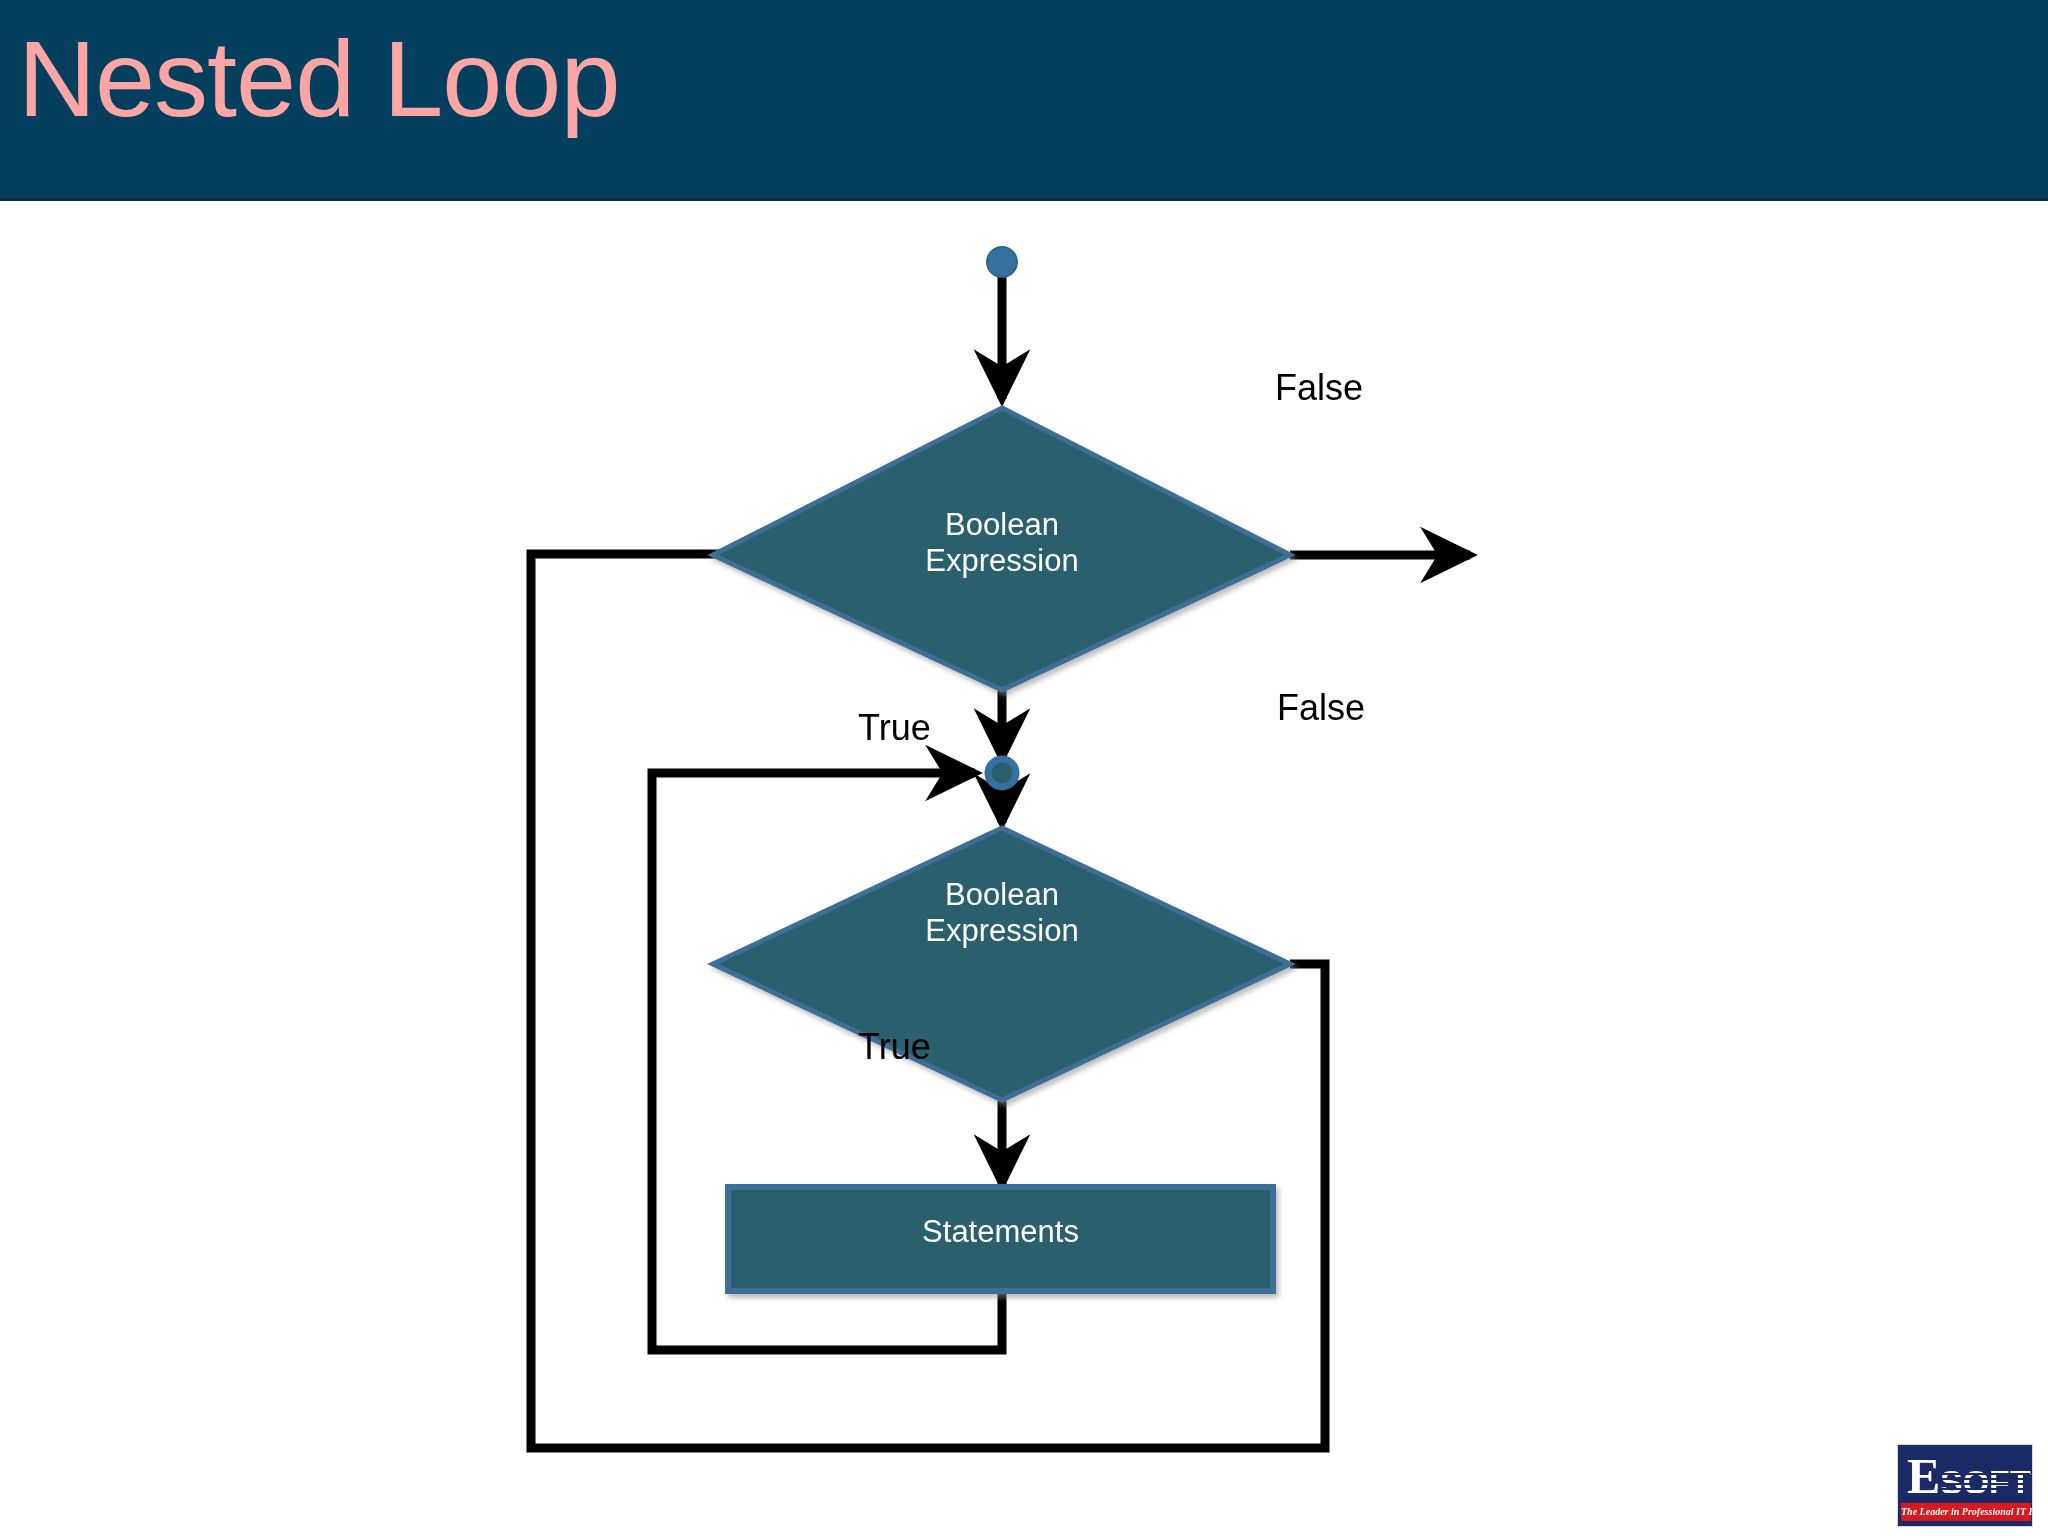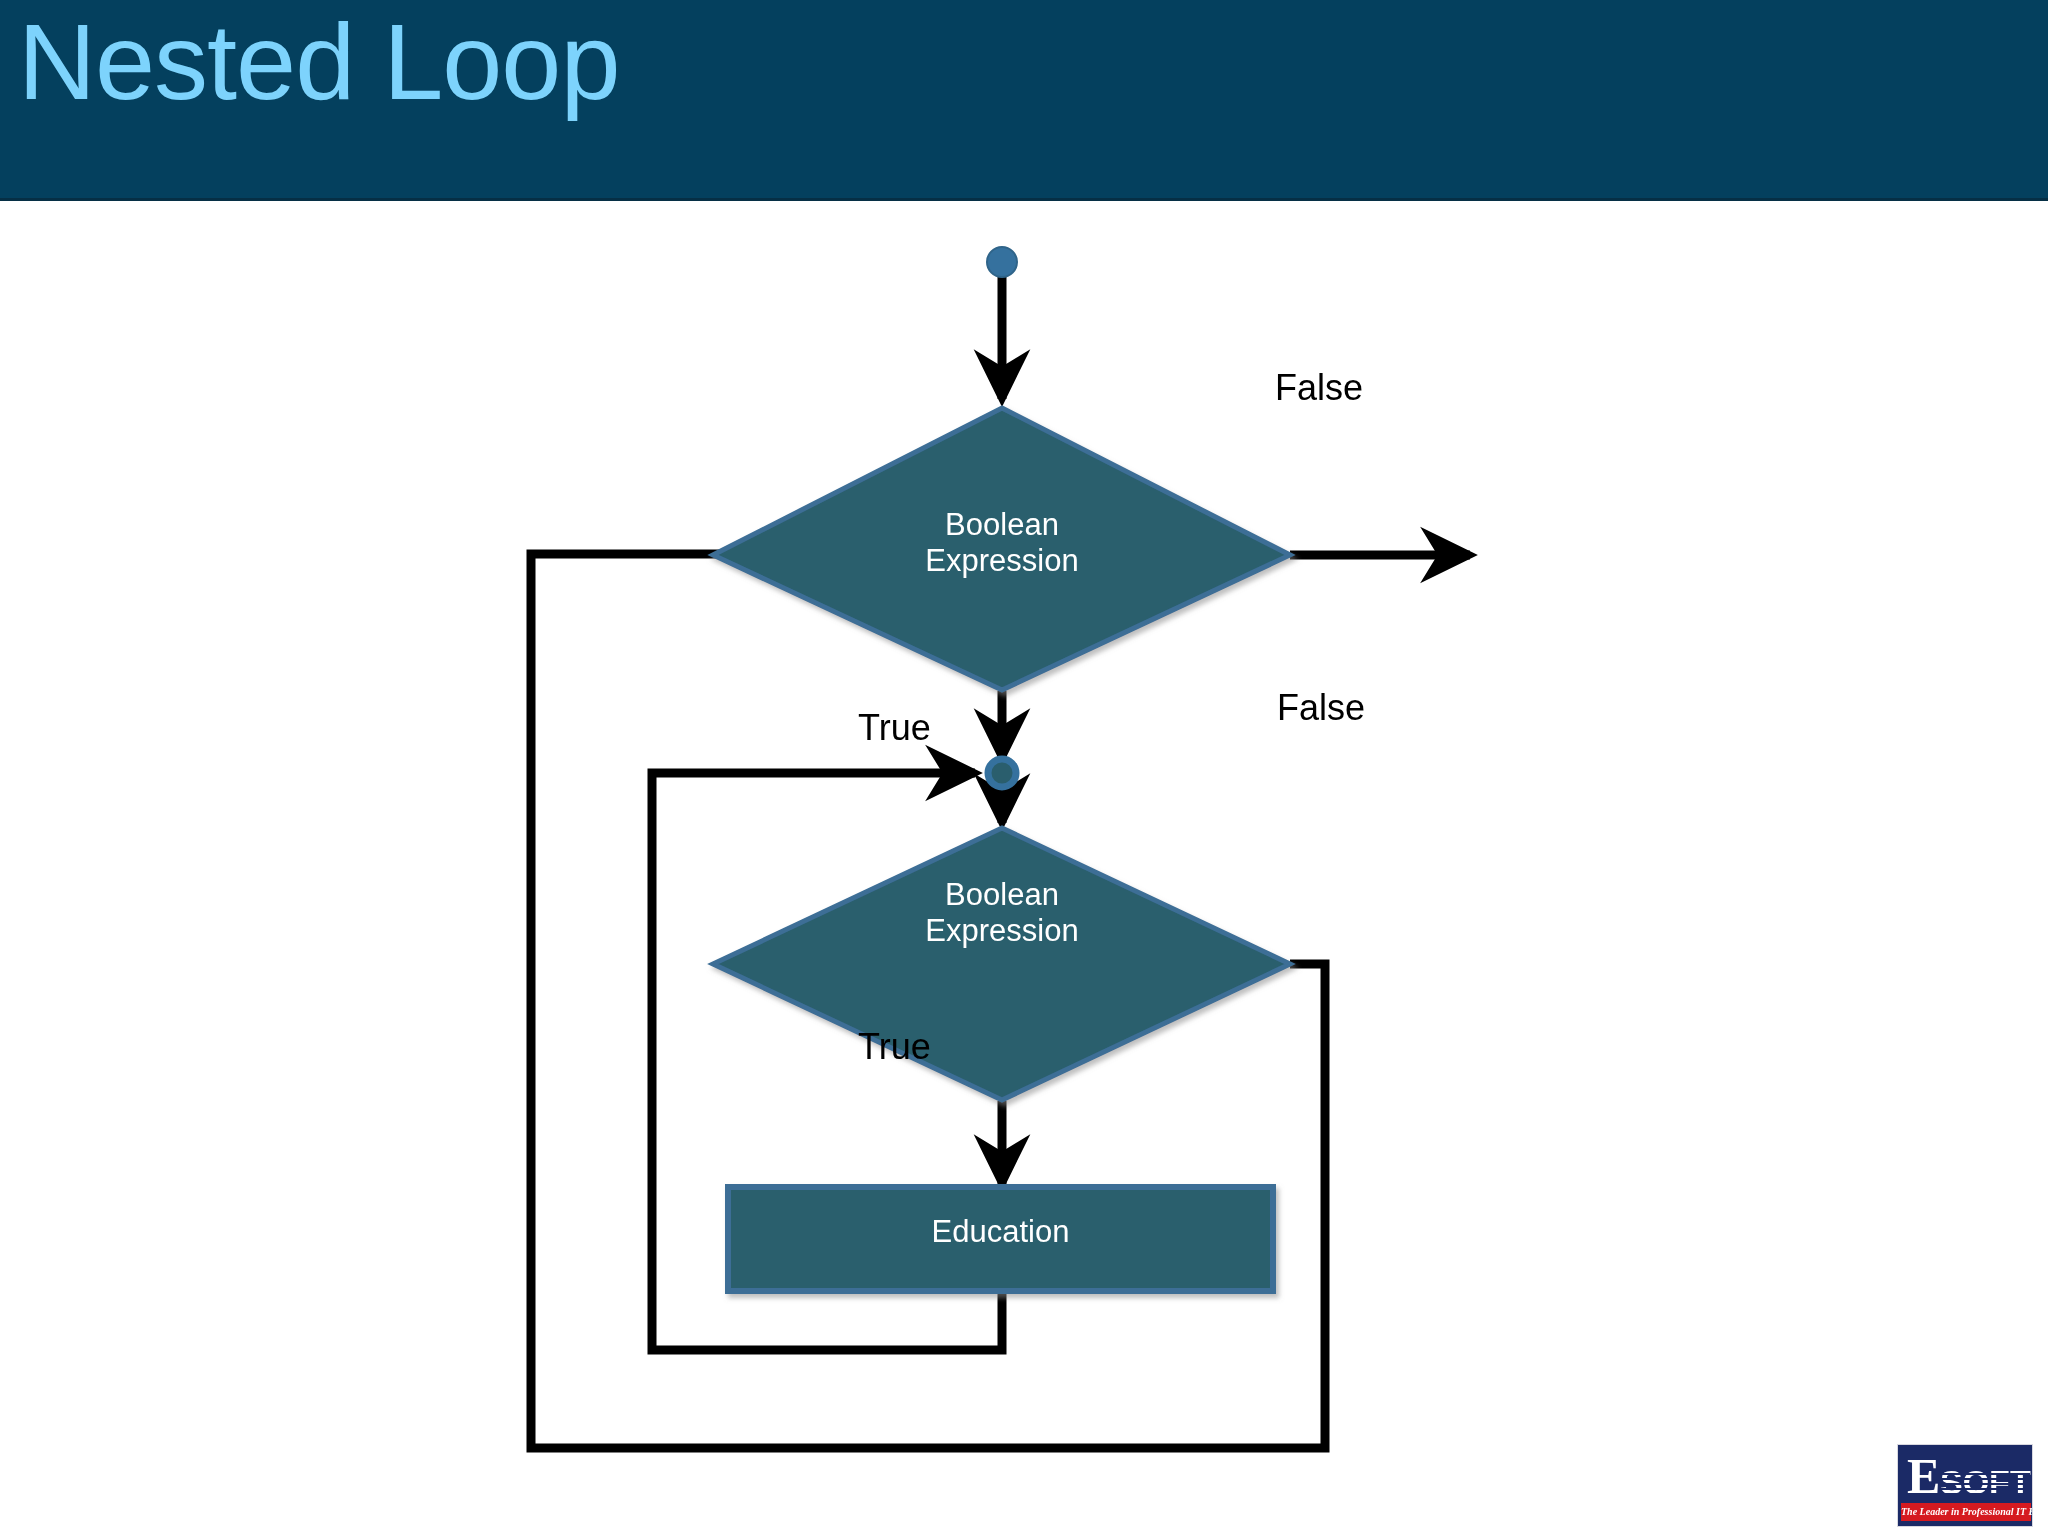--- a/index.html
+++ b/index.html
@@ -22,25 +22,25 @@
     top: 0;
     width: 2048px;
     height: 201px;
     background: #04405E;
     box-sizing: border-box;
     border-bottom: 3px solid #062F45;
   }
   .header-title {
     position: absolute;
     left: 18px;
-    top: 8px;
+    top: 25px;
     font-size: 108px;
     line-height: 1.0;
     font-weight: 400;
-    color: #7dd3fc;
+    color: #fca5a5;
     letter-spacing: -1px;
     white-space: nowrap;
   }
 
   
   .flow-canvas {
     position: absolute;
     left: 0;
     top: 201px;
     width: 2048px;
@@ -197,21 +197,21 @@
 
     <polygon points="1002,627 1290,763 1002,899 713,763" fill="#2A5E6D" stroke="#3C6E96" stroke-width="5" filter="url(#softshadow)"></polygon>
 
     <rect x="728" y="986" width="545" height="104" fill="#2A5E6D" stroke="#3C6E96" stroke-width="6" filter="url(#softshadow)"></rect>
   </svg>
 
   <div class="shape-text" style="left:812px; top:306px; width:380px;"><span>Boolean</span><br><span>Expression</span></div>
 
   <div class="shape-text" style="left:812px; top:676px; width:380px;"><span>Boolean</span><br><span>Expression</span></div>
 
-  <div class="shape-text" style="left:728px; top:1013px; width:545px;">Education</div>
+  <div class="shape-text" style="left:728px; top:1013px; width:545px;">Statements</div>
 
   <div class="edge-label" style="left:1275px; top:169px;">False</div>
 
   <div class="edge-label" style="left:858px; top:509px;">True</div>
 
   <div class="edge-label" style="left:1277px; top:489px;">False</div>
 
   <div class="edge-label" style="left:858px; top:828px;">True</div>
 
 </div>

